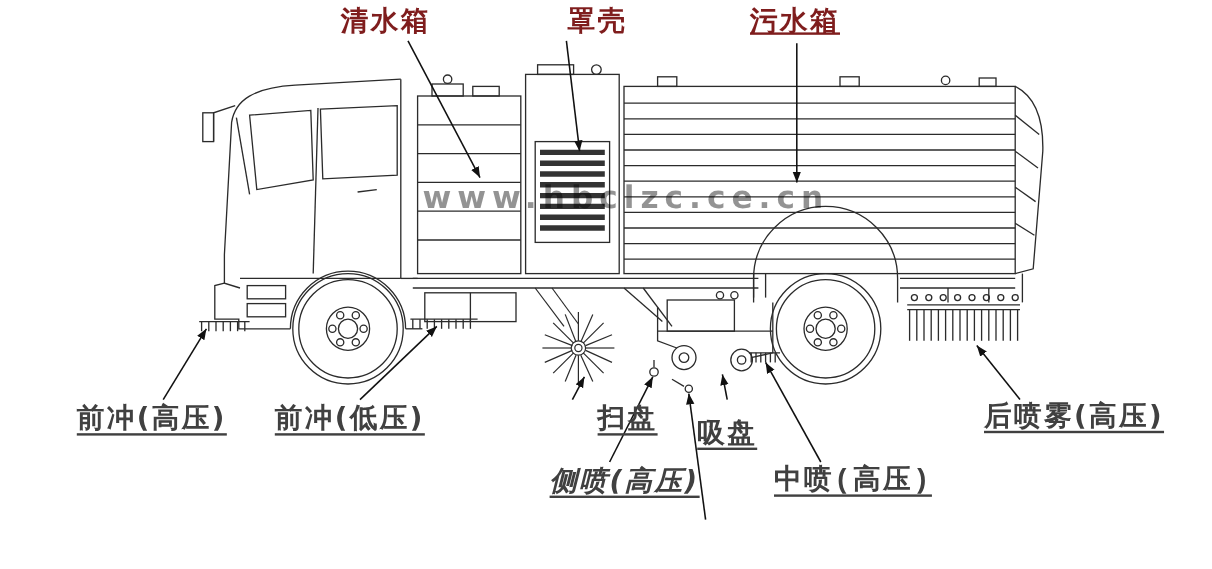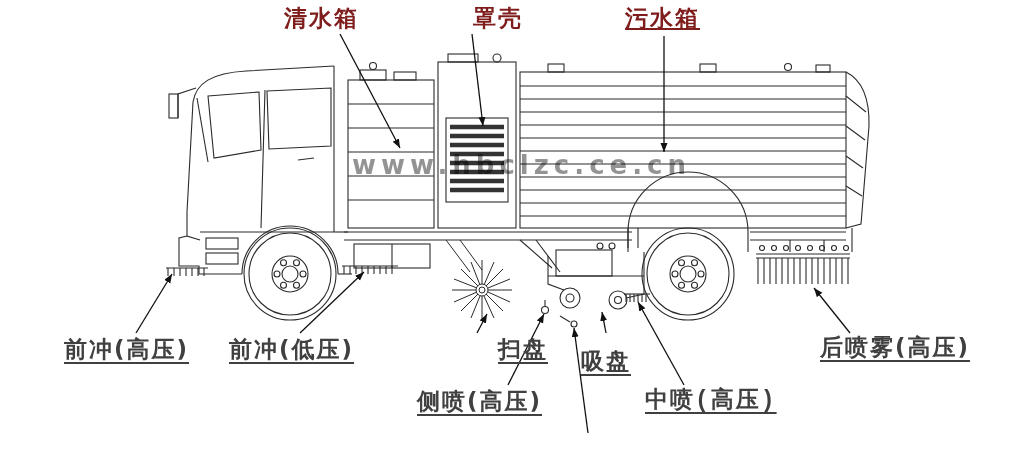--- a/index.html
+++ b/index.html
@@ -275,16 +275,16 @@
 
   <div class="label label-top" style="left:284px; top:6px;">清水箱</div>
   <div class="label label-top" style="left:441px; top:6px;margin-left:32px;">罩壳</div>
   <div class="label label-top" style="left:625px; top:6px;text-decoration:underline;">污水箱</div>
 
   <div class="label label-bottom" style="left:64px; top:337px;">前冲(高压)</div>
   <div class="label label-bottom" style="left:229px; top:337px;">前冲(低压)</div>
   <div class="label label-bottom" style="left:451px; top:337px;margin-left:47px;">扫盘</div>
   <div class="label label-bottom" style="left:581px; top:337px;margin-top:12px;">吸盘</div>
   <div class="label label-bottom" style="left:820px; top:335px;">后喷雾(高压)</div>
-  <div class="label label-bottom" style="left:417px; top:389px;">侧喷(高压)</div>
+  <div class="label label-bottom" style="left:458px; top:389px;font-style:italic;">侧喷(高压)</div>
   <div class="label label-bottom" style="left:645px; top:389px;font-family:Liberation Mono, monospace;">中喷(高压)</div>
 
 </div>
 
 </body></html>

